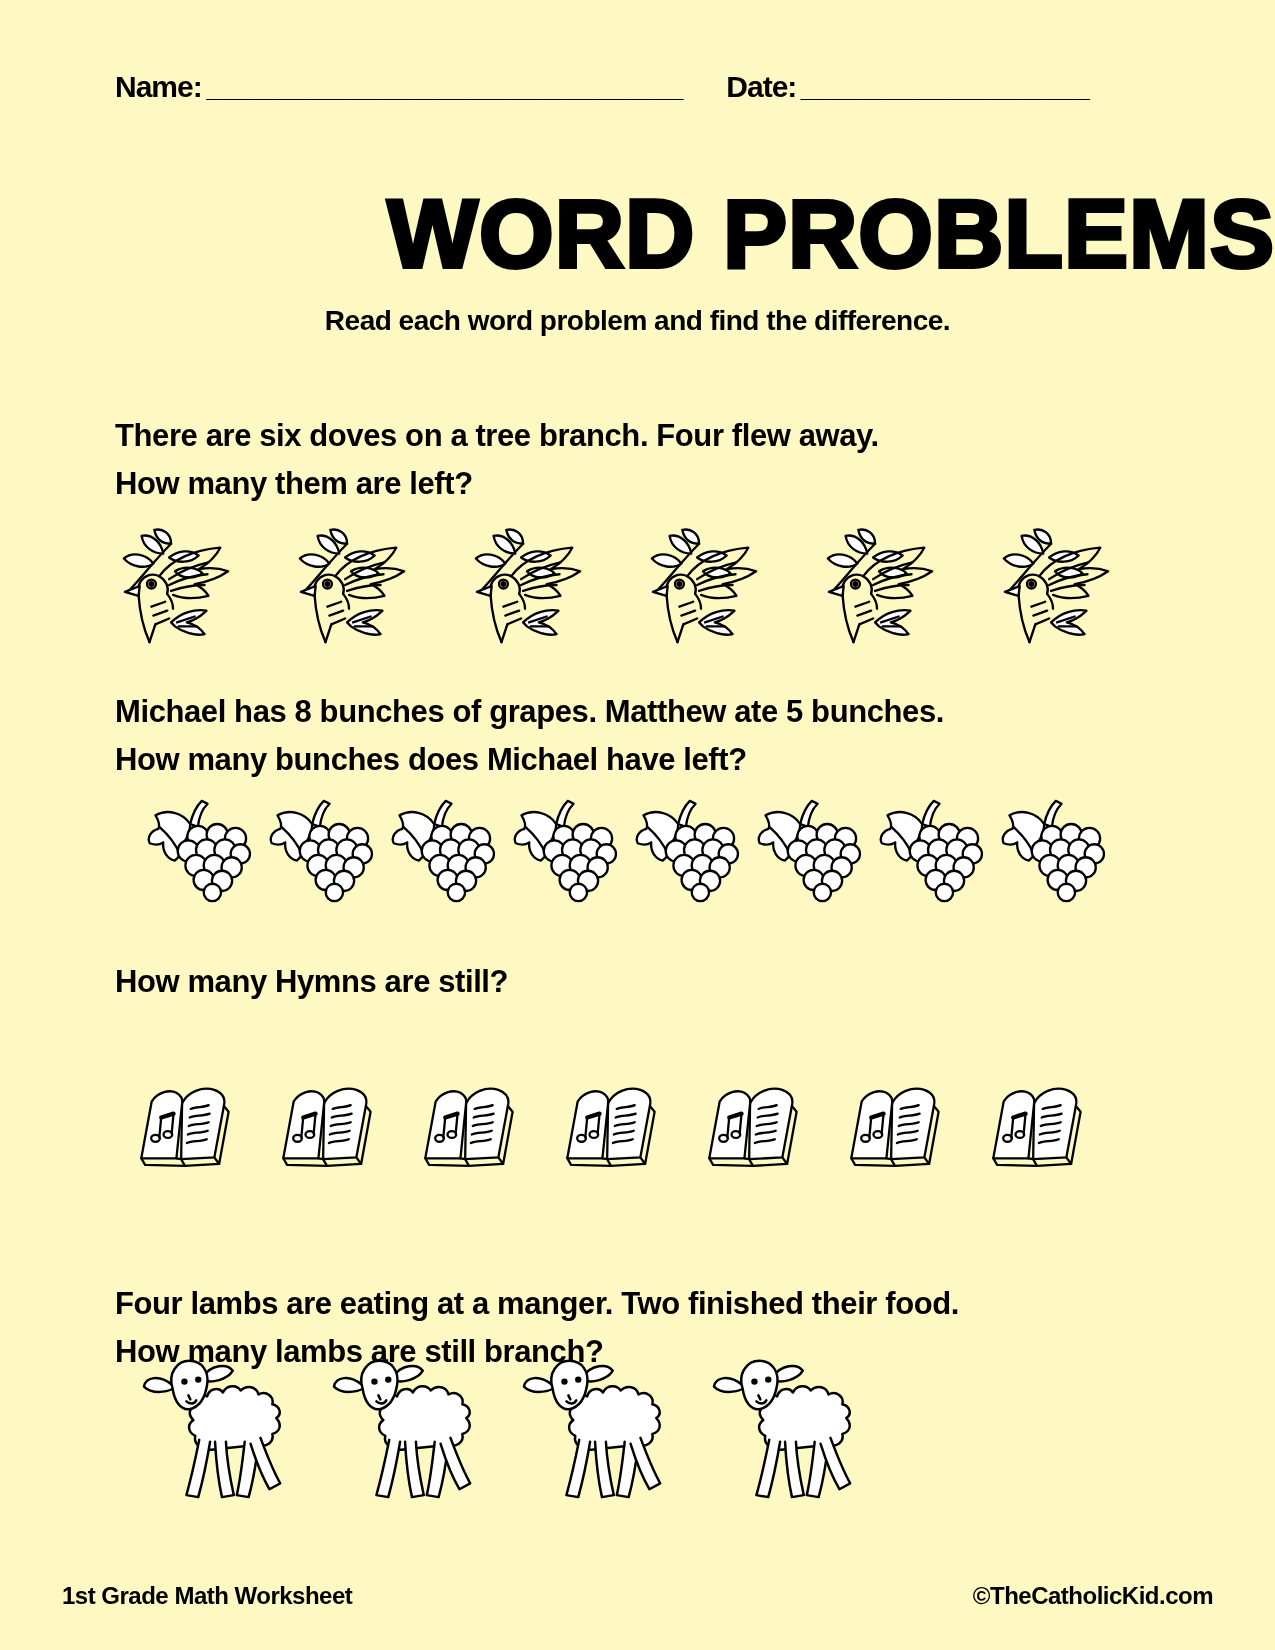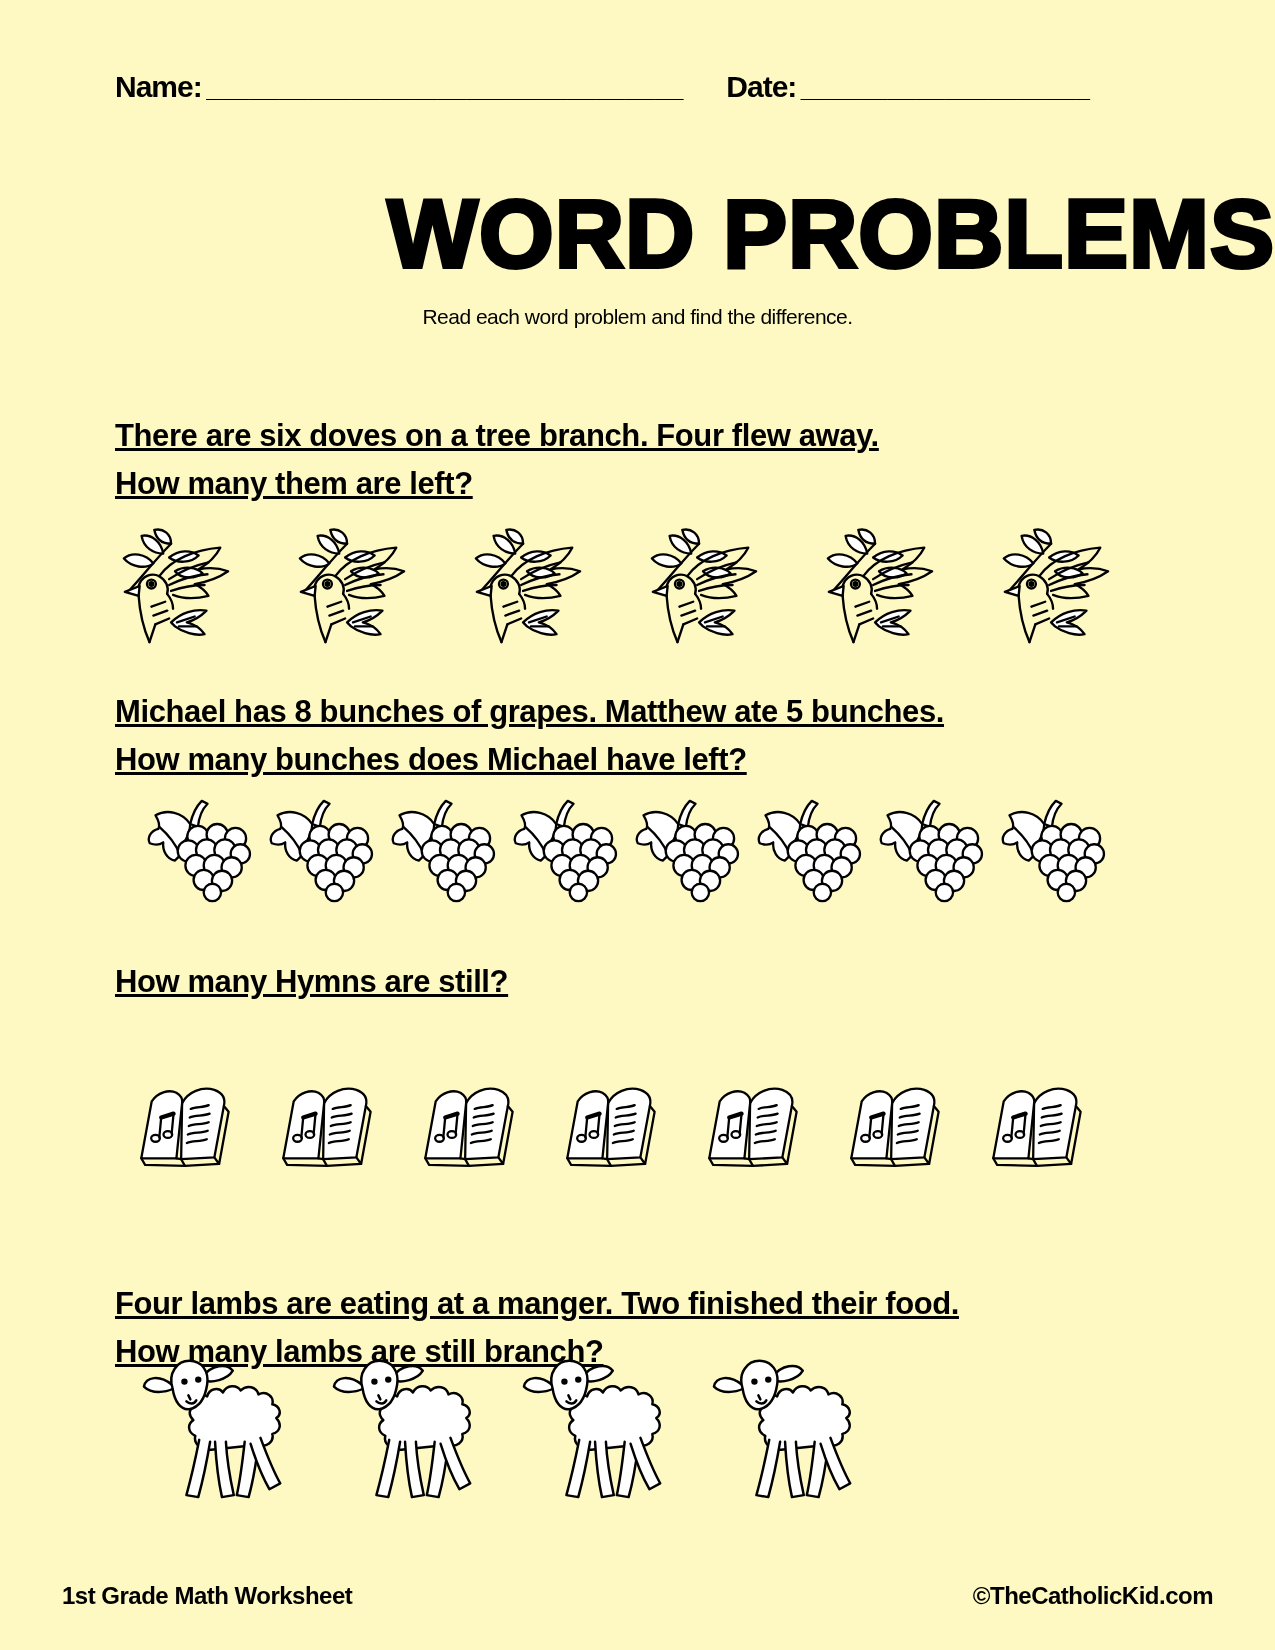--- a/index.html
+++ b/index.html
@@ -41,33 +41,32 @@
     line-height: 1.05;
     font-weight: 900;
     letter-spacing: 1px;
     margin-top: 12px;
     -webkit-text-stroke: 4px #000;
   }
   .subtitle {
     position: absolute;
     top: 305px; left: 0; right: 0;
     text-align: center;
-    font-size: 21px;
-    font-weight: normal;
+    font-size: 28px;
+    font-weight: bold;
     letter-spacing: -0.5px;
   }
   
   .qtext {
     position: absolute;
     left: 115px; right: 60px;
     font-size: 31px;
     line-height: 48px;
     font-weight: bold;
     letter-spacing: -0.4px;
-    text-decoration: underline;
   }
   
   .icon-row {
     position: absolute;
     display: flex;
     align-items: flex-start;
   }
   .icon { display: inline-block; line-height: 0; }
   .row-doves  { top: 528px; left: 112px; gap: 48px; }
   .row-grapes { top: 798px; left: 140px; gap: 10px; }

